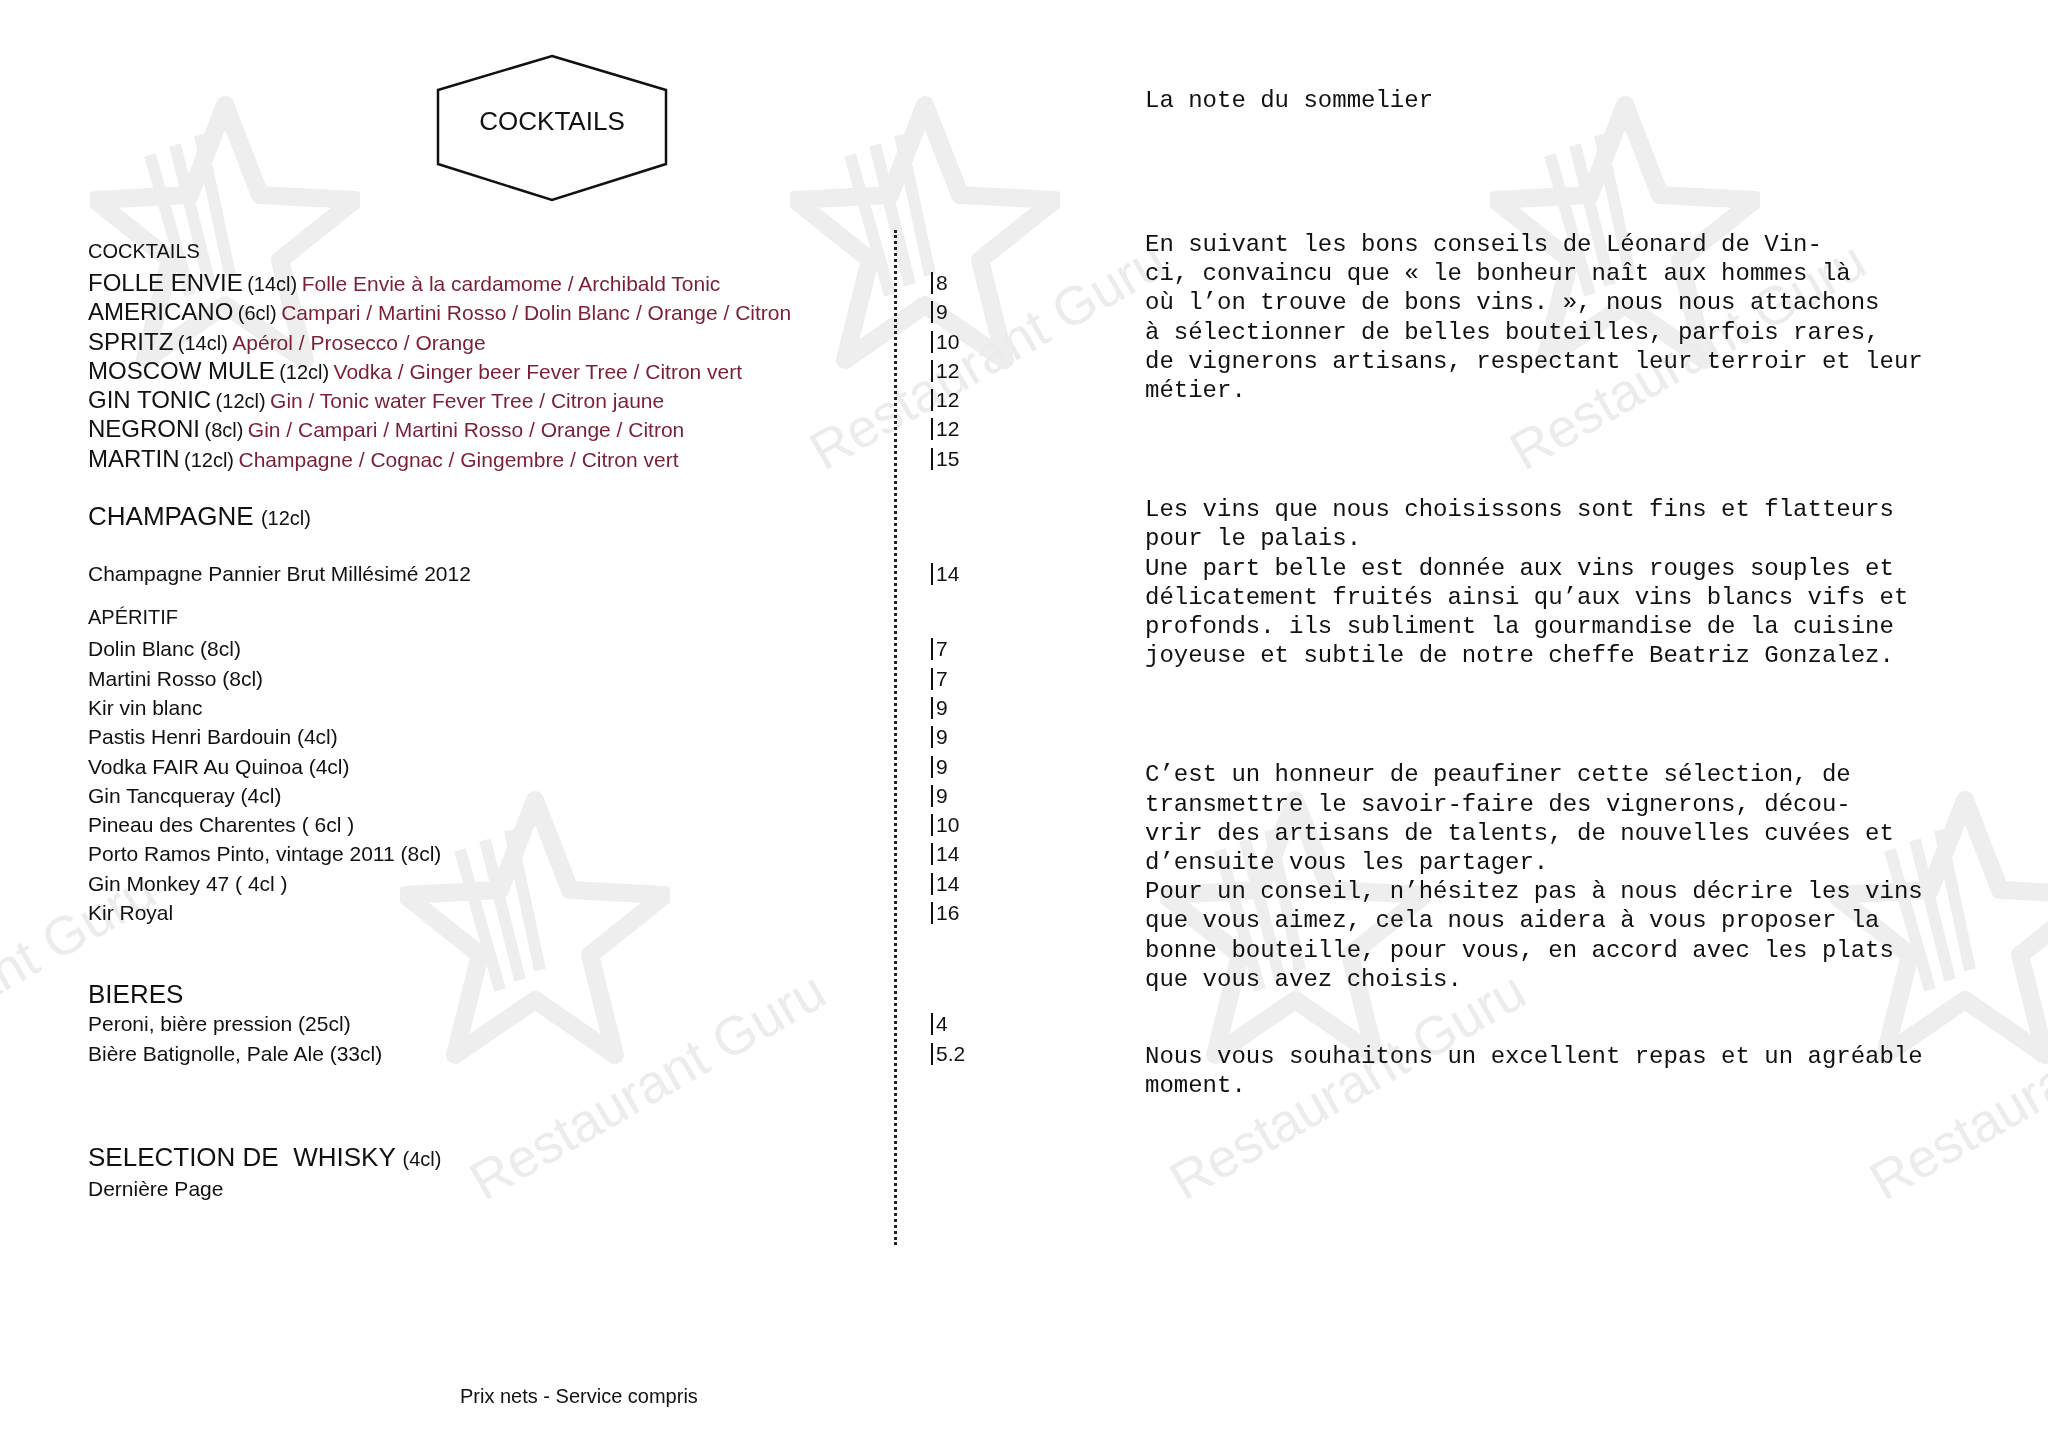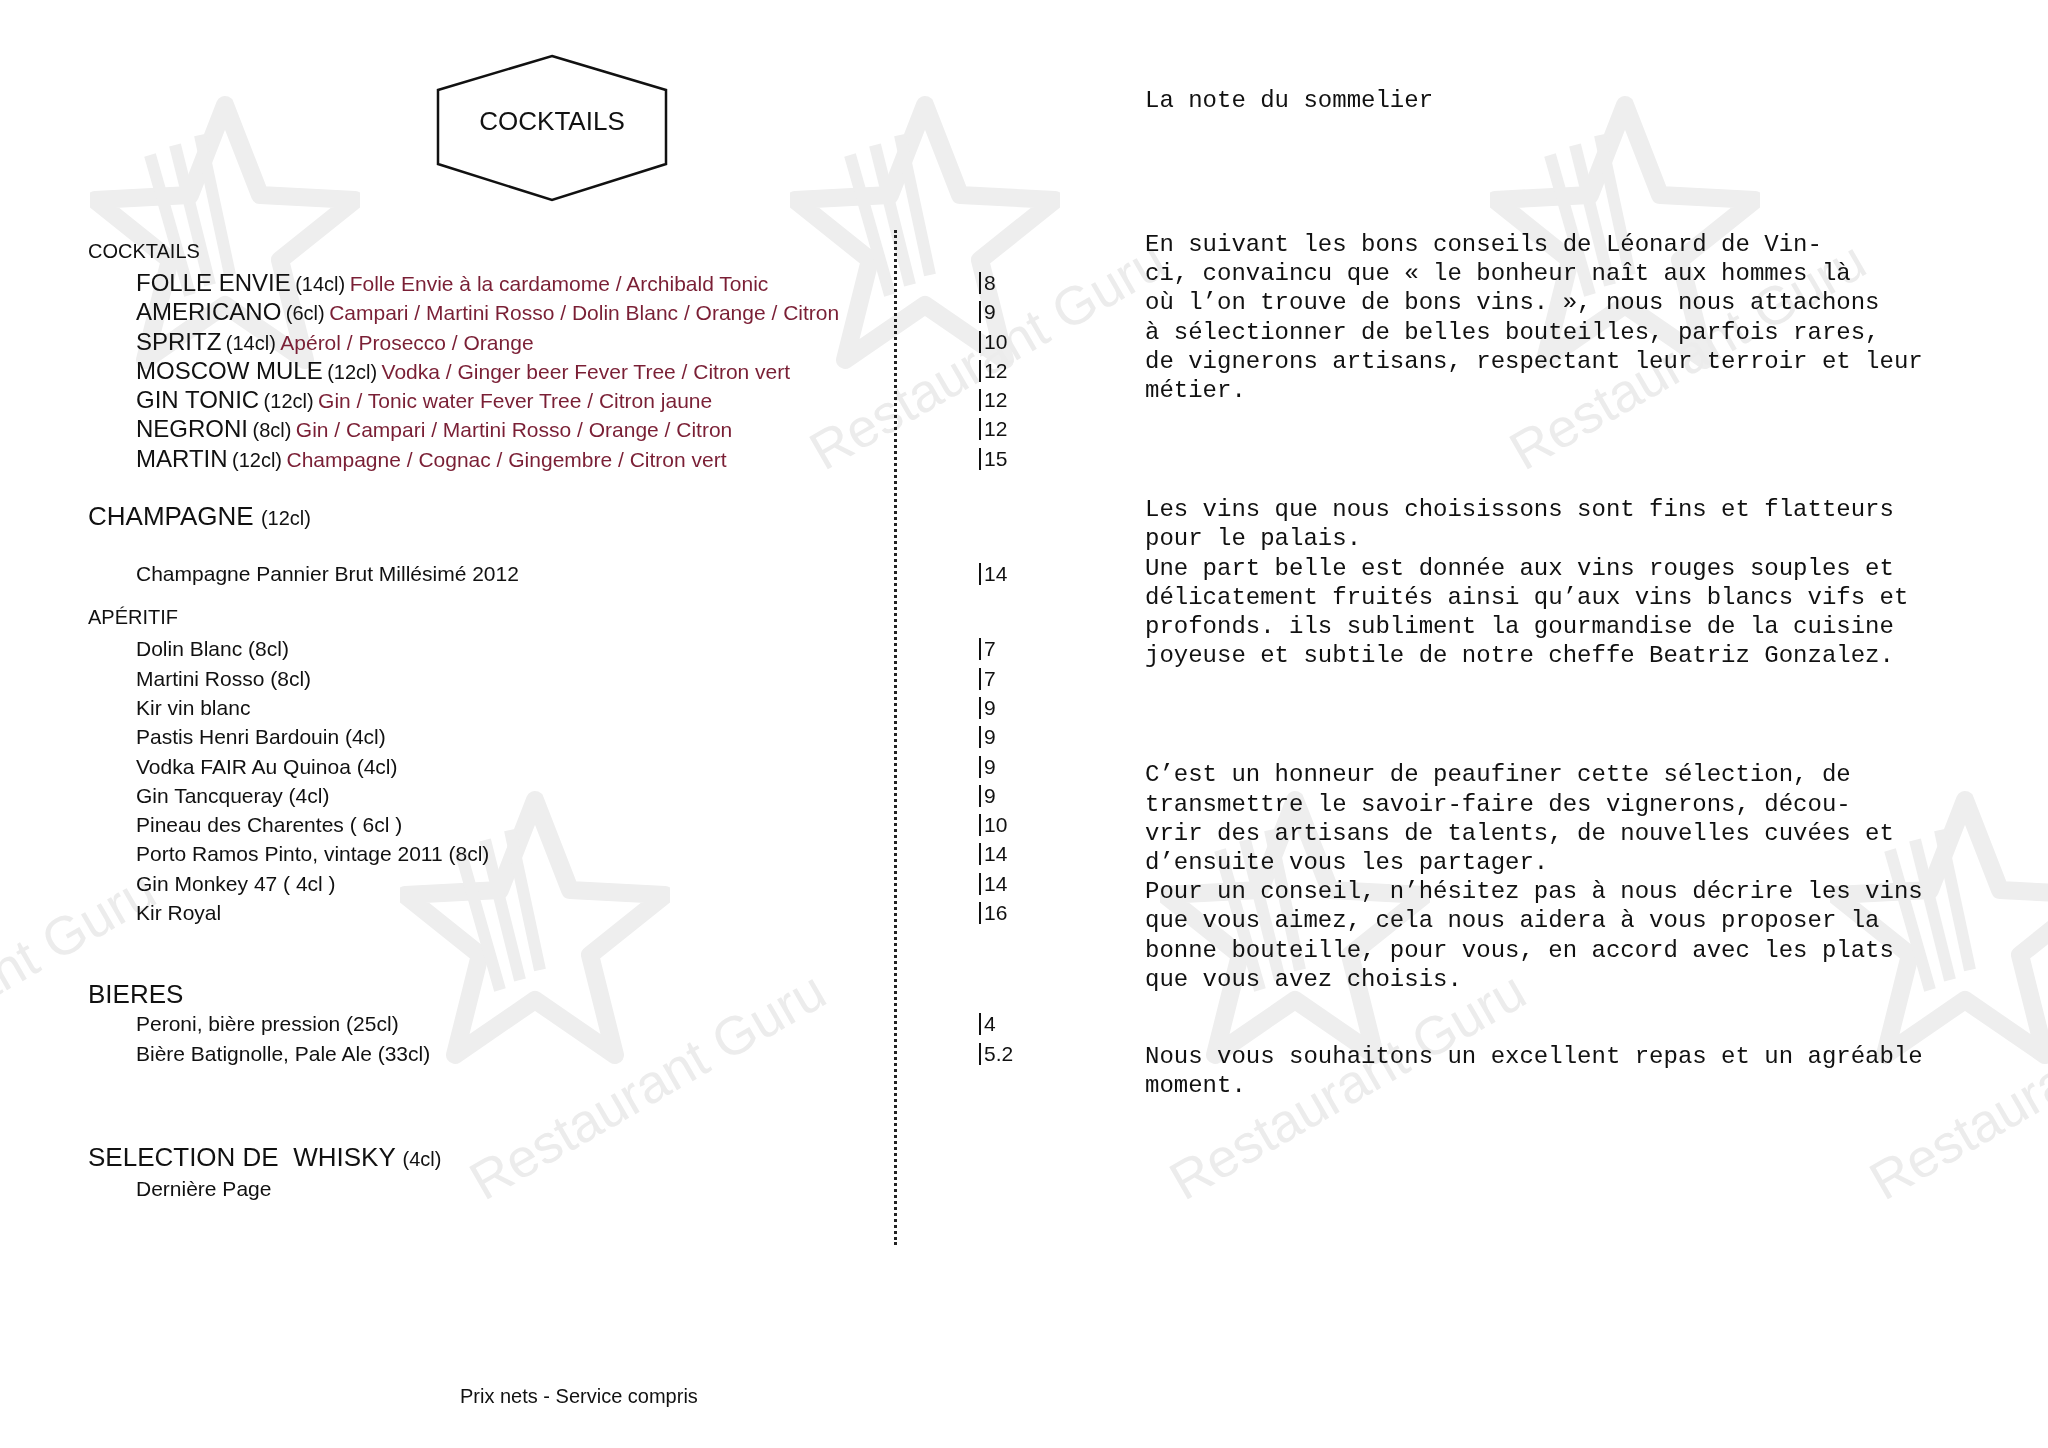--- a/index.html
+++ b/index.html
@@ -14,21 +14,21 @@
     }
     .hexagon { position: absolute; left: 436px; top: 54px; width: 232px; height: 148px; }
     .hexagon svg { position: absolute; left: 0; top: 0; }
     .hexagon .hex-label {
       position: absolute; left: 0; width: 232px; top: 52px; text-align: center;
       font-size: 26px; letter-spacing: 0px; color: #111;
     }
     .menu { position: absolute; left: 88px; top: 230px; width: 880px; }
     .section-title { font-size: 20px; line-height: 34px; color: #111; }
     .section-title .vol { font-size: 20px; }
-    .row { position: relative; height: 29.3px; line-height: 29.3px; white-space: nowrap; margin-left: 48px; }
+    .row { position: relative; height: 29.3px; line-height: 29.3px; white-space: nowrap; }
     .row .name { font-size: 24px; color: #111; }
     .row .vol { font-size: 20px; color: #111; }
     .row .desc { font-size: 21px; color: #7a1f35; }
     .row .price {
       position: absolute; left: 843px; top: 0; font-size: 21px; color: #111;
       border-left: 2px solid #111; padding-left: 3px; line-height: 22px; margin-top: 4px;
     }
     .row.simple .name { font-size: 21px; }
     .divider {
       position: absolute; left: 894px; top: 230px; height: 1015px; width: 0;

